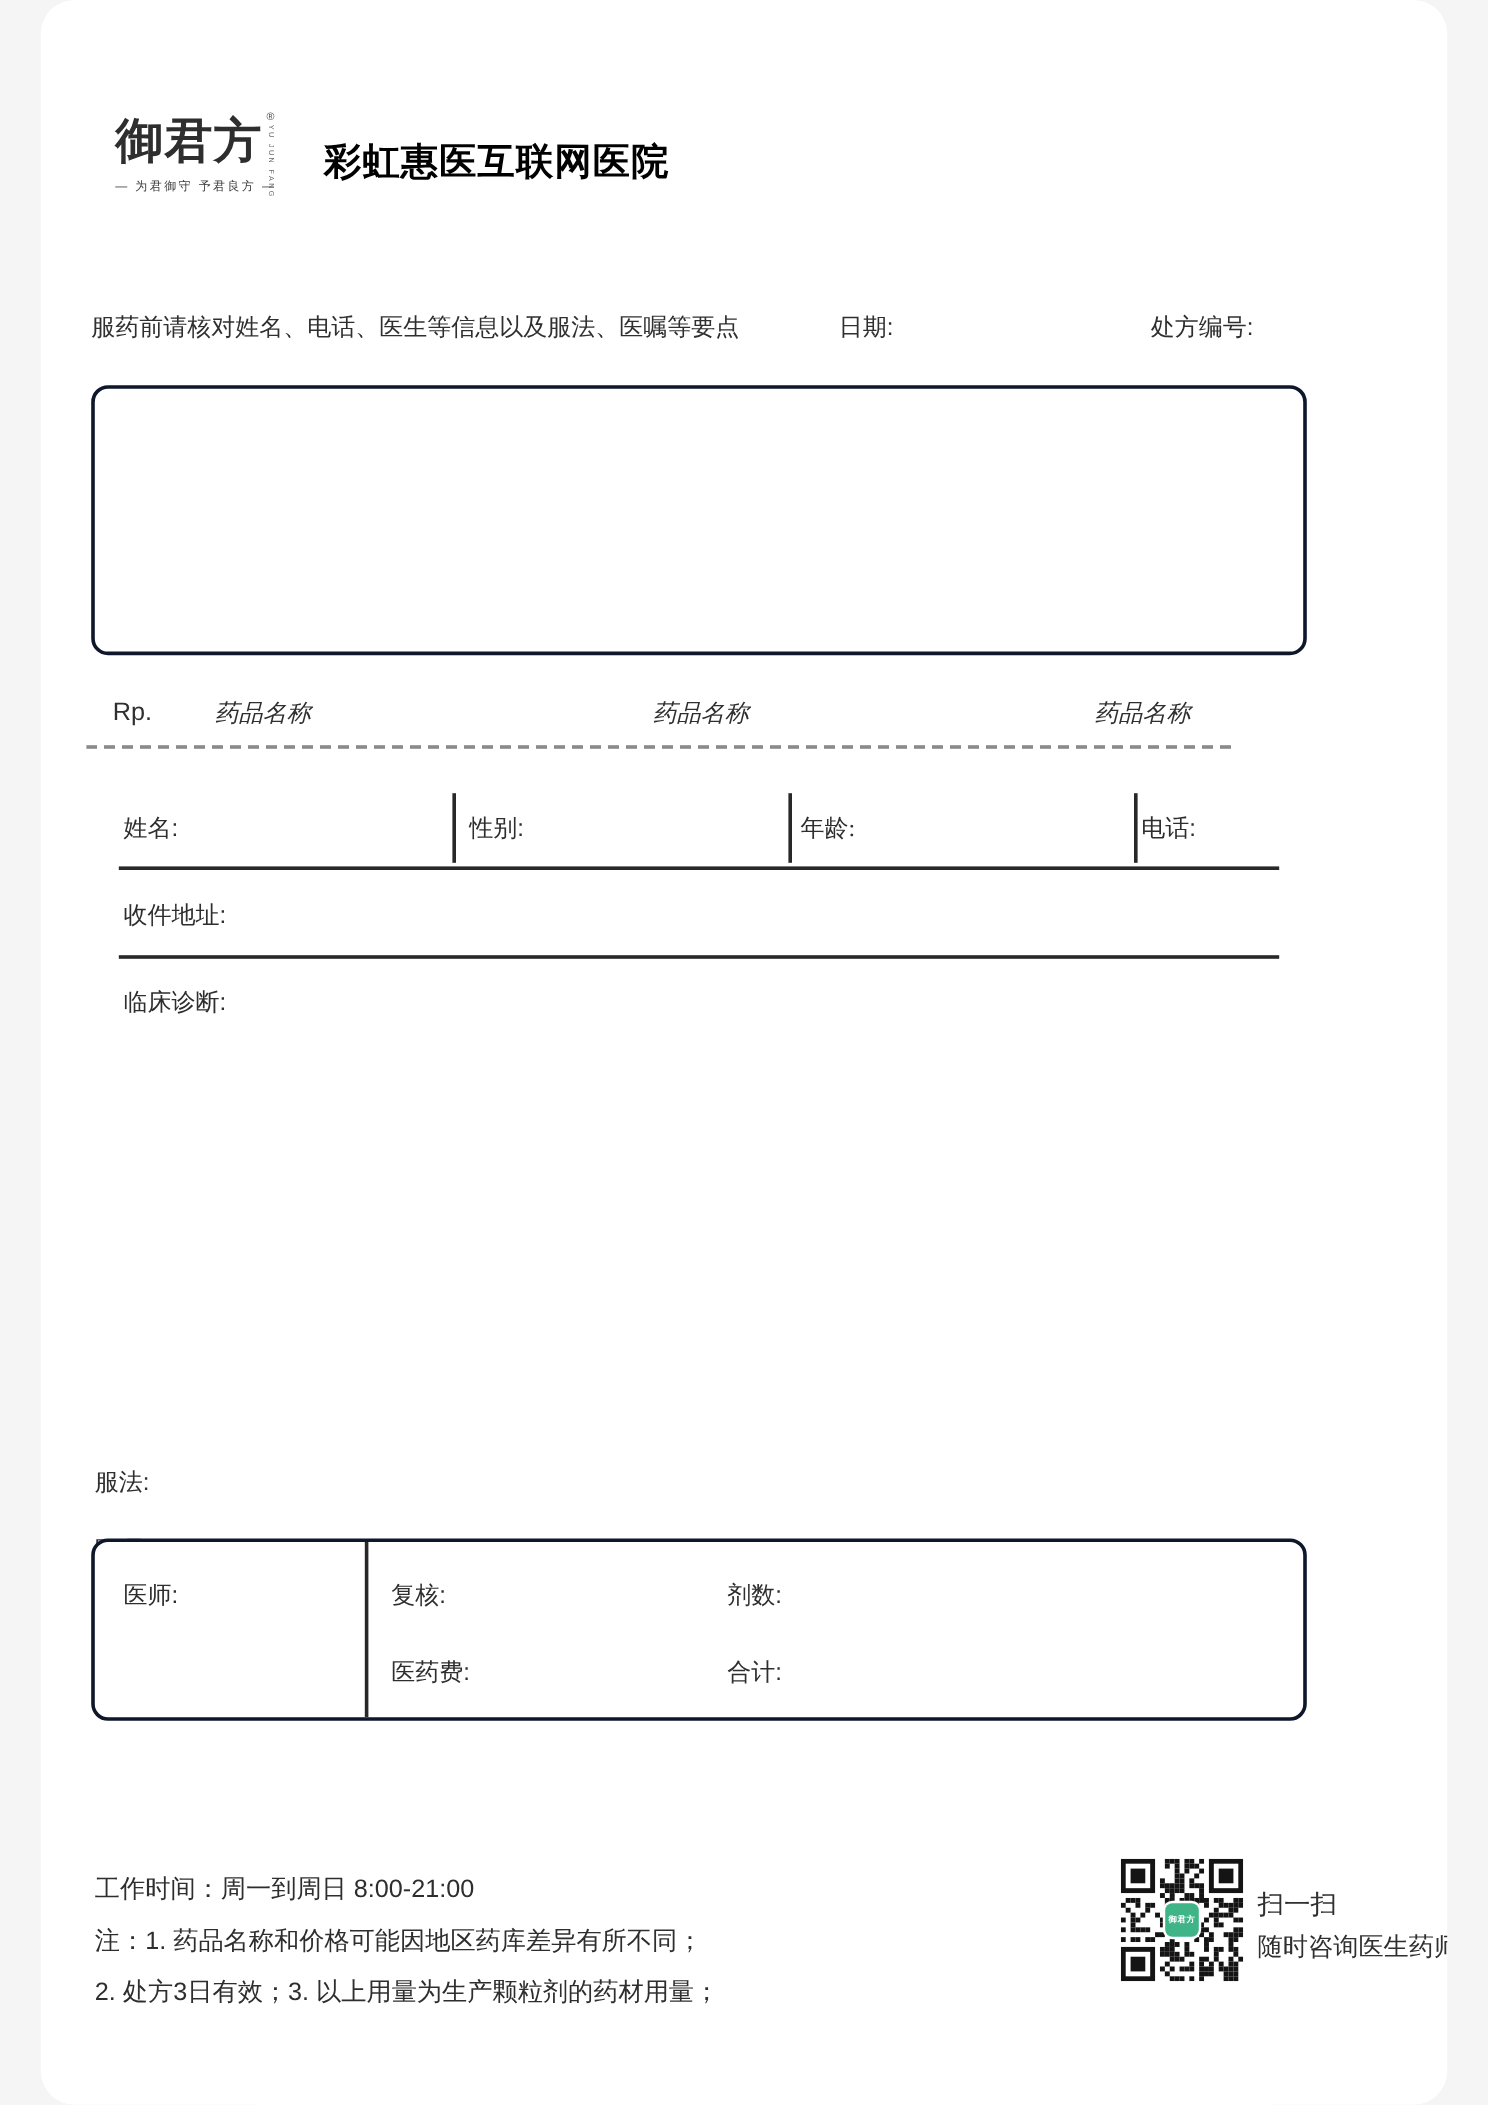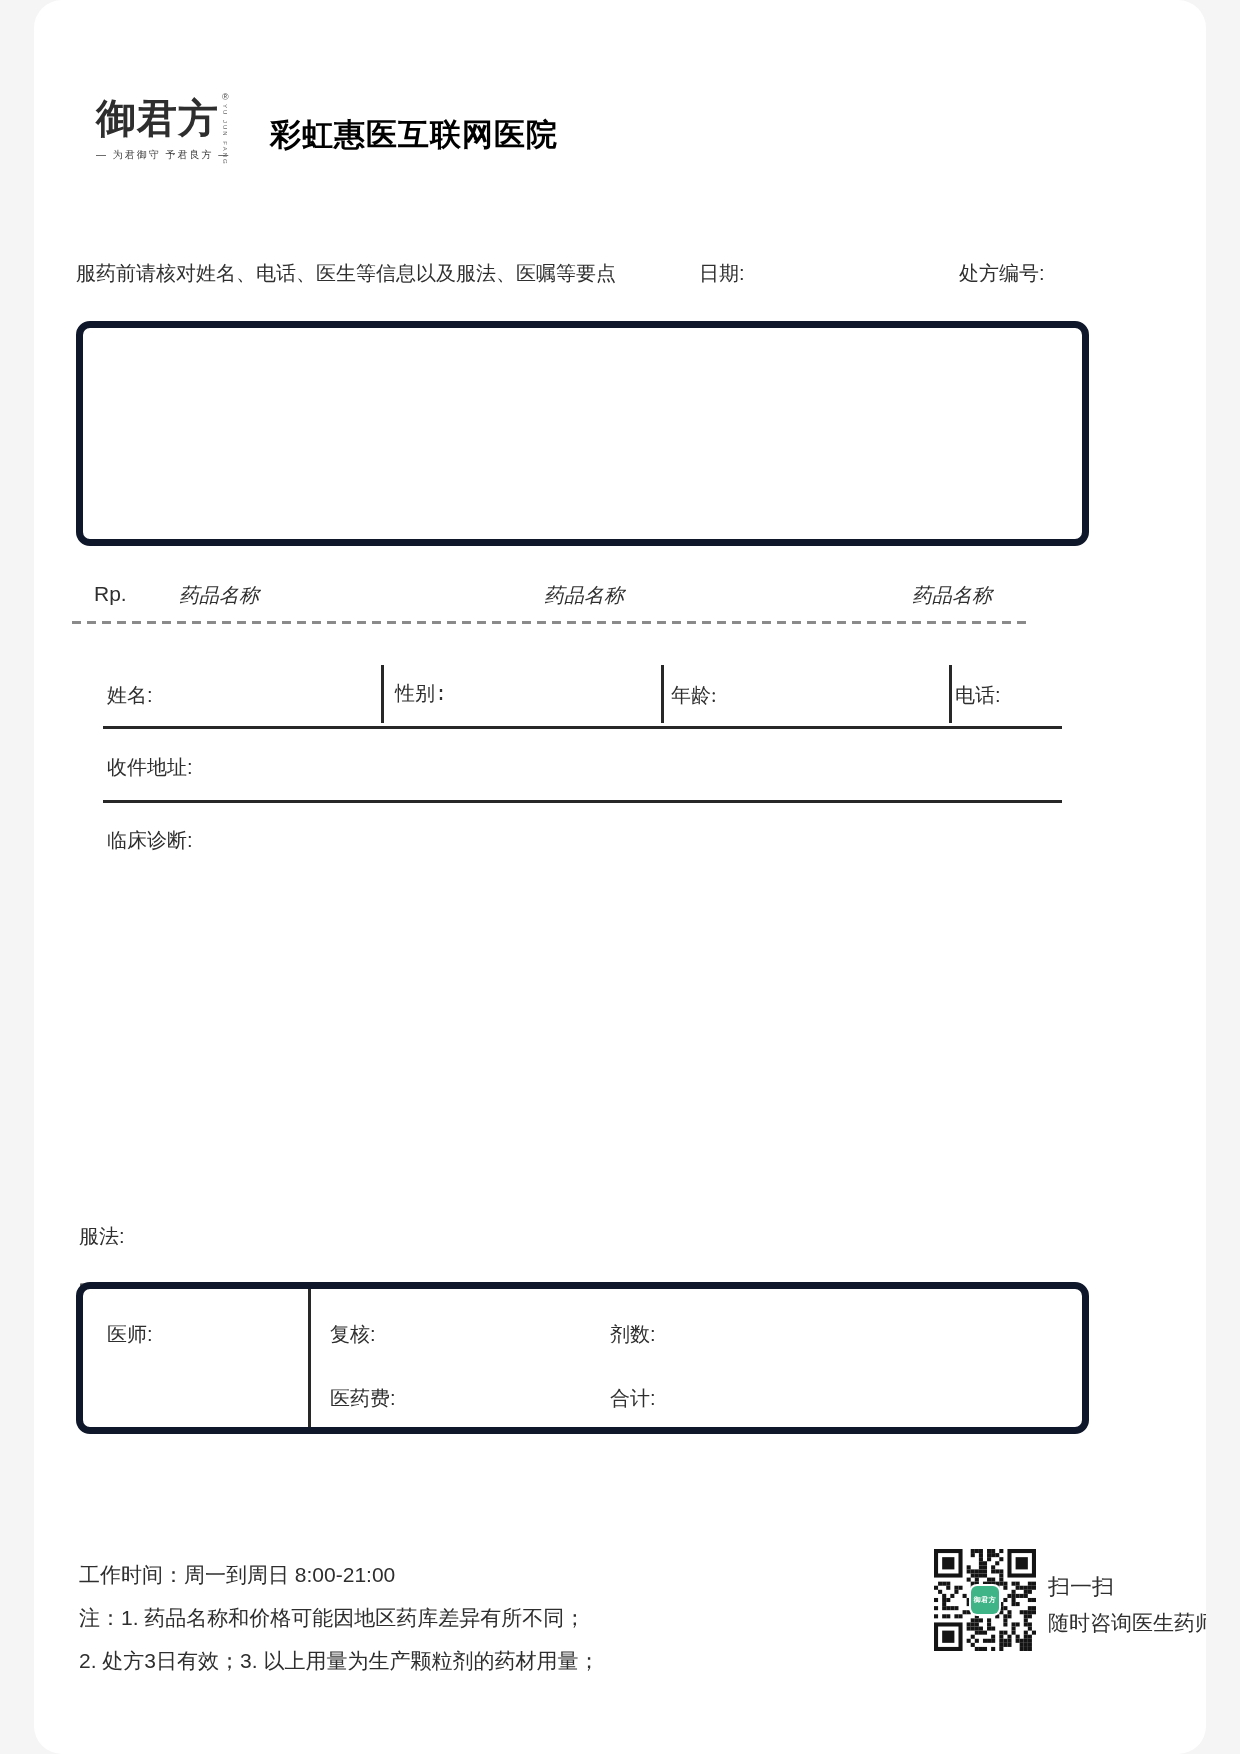--- a/index.html
+++ b/index.html
@@ -30,21 +30,21 @@
     letter-spacing:1px; color:#000000; line-height:38px;
   }
 
   
   .notice { top:258px; font-size:20px; line-height:30px; }
   .notice.reminder { left:42px; }
   .notice.date { left:665px; }
   .notice.rxno { left:925px; }
 
   
-  .box { border:7px solid #0f172a; border-radius:14px; background:#fff;padding-left:24px; }
+  .box { border:3px solid #0f172a; border-radius:14px; background:#fff;padding-left:24px; }
   .patient-box { left:42px; top:321px; width:1013px; height:225px; }
   .field-label { position:absolute; font-size:20px; line-height:28px; color:#2e2e2e; white-space:nowrap; }
   .vdiv { position:absolute; width:2.5px; background:#282828; }
   .hline { position:absolute; left:20px; right:20px; height:2.5px; background:#282828; }
 
   
   .rp-label { left:60px; top:579px; font-size:21px; line-height:30px; }
   .drug-col { top:580px; font-size:20px; line-height:30px;font-style:italic; }
   .dashed-sep {
     left:38px; right:178px; top:621px; height:3px;
@@ -88,21 +88,21 @@
     <div class="tagline">— 为君御守 予君良方 —</div>
   </div>
   <div class="abs hospital-name">彩虹惠医互联网医院</div>
 
   <div class="abs notice reminder">服药前请核对姓名、电话、医生等信息以及服法、医嘱等要点</div>
   <div class="abs notice date">日期:</div>
   <div class="abs notice rxno">处方编号:</div>
 
   <div class="abs box patient-box">
     <span class="field-label" style="left:24px; top:353px;">姓名:</span>
-    <span class="field-label" style="left:312px; top:353px;font-family:Liberation Mono, monospace;">性别:</span>
+    <span class="field-label" style="left:312px; top:353px;">性别:</span>
     <span class="field-label" style="left:588px; top:353px;font-family:Liberation Serif, serif;">年龄:</span>
     <span class="field-label" style="left:872px; top:353px;">电话:</span>
 
     <span class="vdiv" style="left:298px; top:337px; height:58px;"></span>
     <span class="vdiv" style="left:578px; top:337px; height:58px;"></span>
     <span class="vdiv" style="left:866px; top:337px; height:58px;"></span>
 
     <span class="hline" style="top:398px;"></span>
     <span class="field-label" style="left:24px; top:425px;">收件地址:</span>
     <span class="hline" style="top:472px;"></span>

